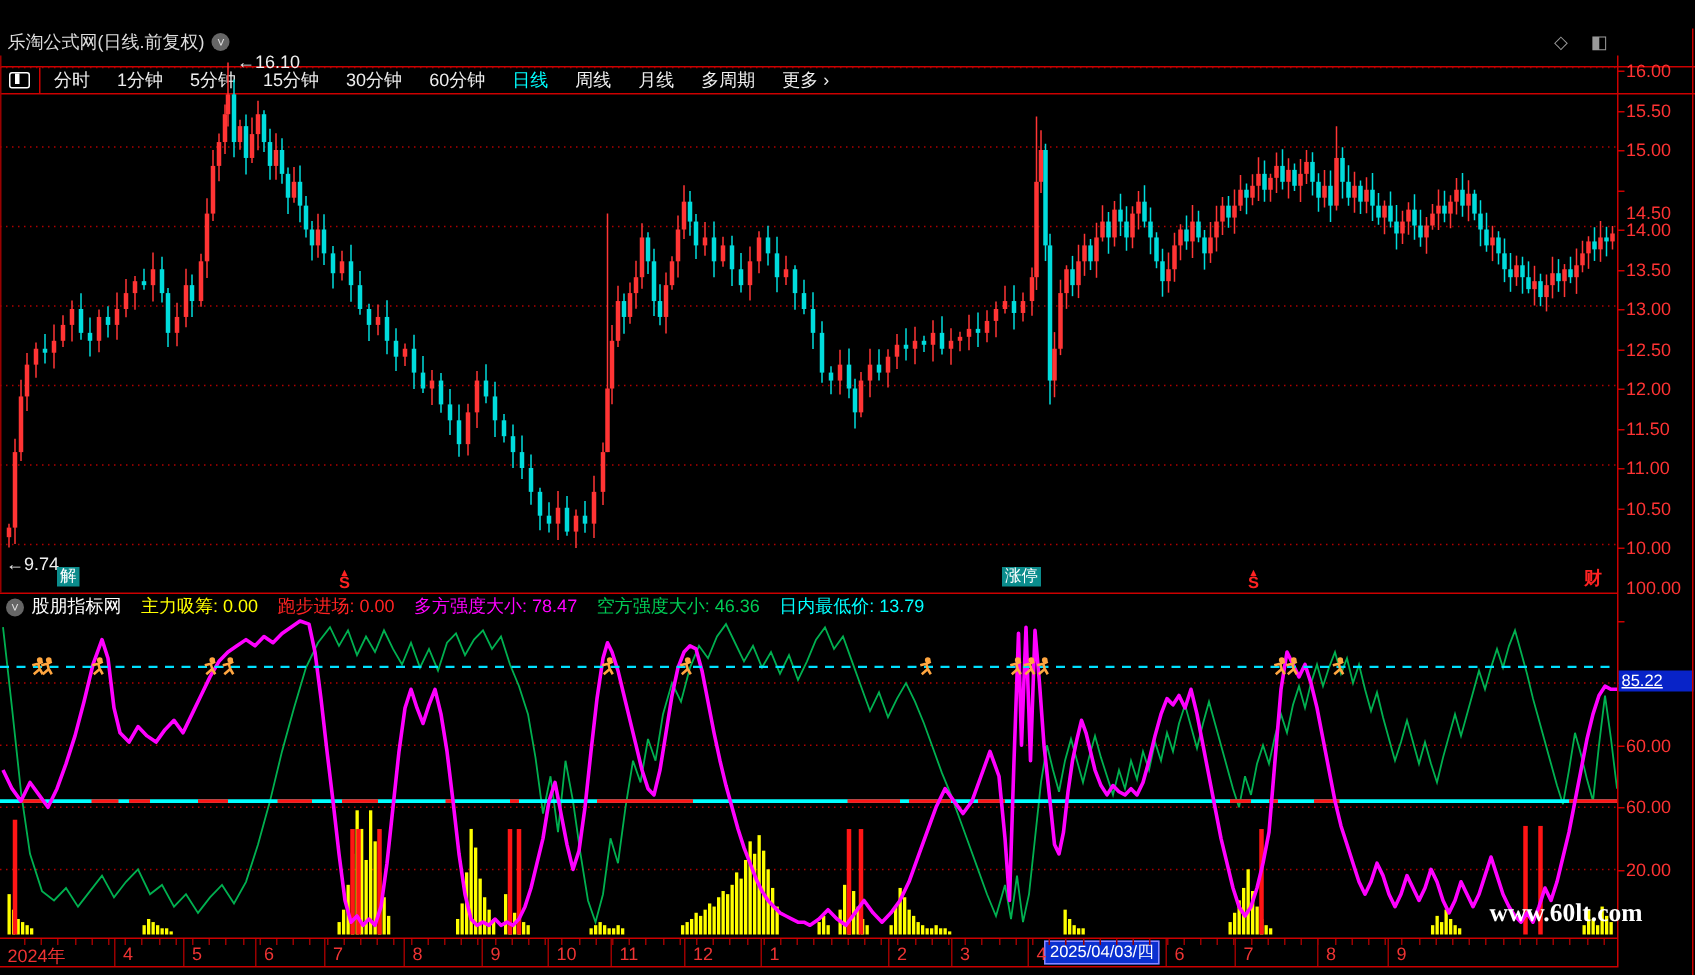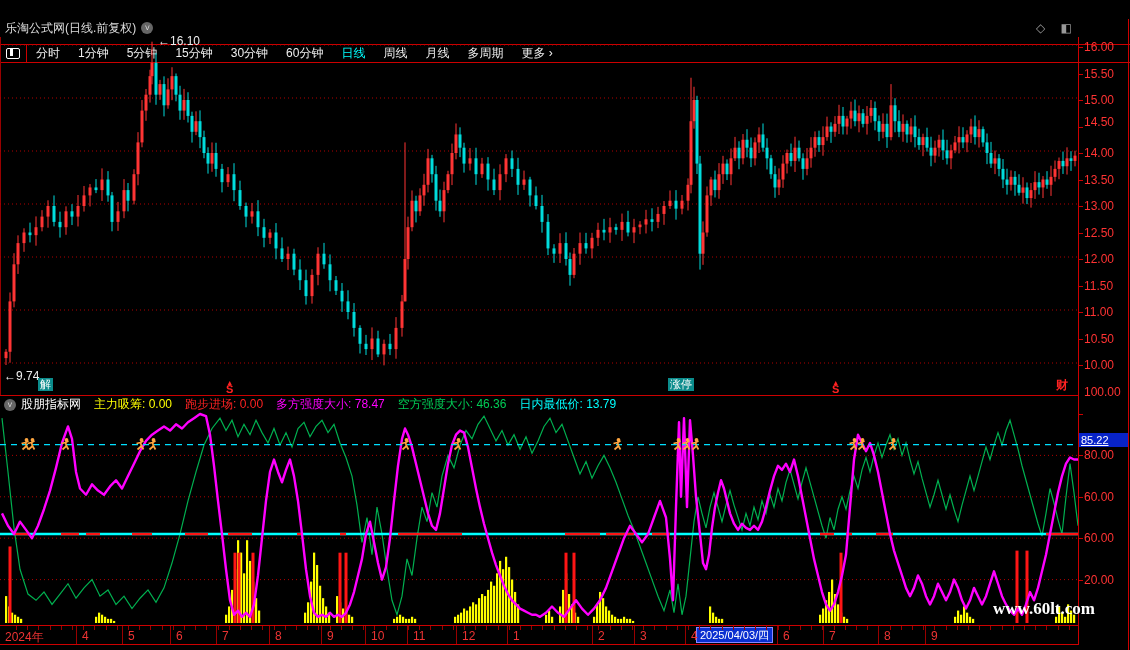--- a/index.html
+++ b/index.html
@@ -556,21 +556,21 @@
     </svg>
   <div id="max-label">←16.10</div>
   <div id="min-label">←9.74</div>
   <div id="main-yaxis">
       <div class="ylab" style="top:40px">16.00</div>
       <div class="ytick" style="top:47px"></div>
       <div class="ylab" style="top:66.5px">15.50</div>
       <div class="ytick" style="top:73.5px"></div>
       <div class="ylab" style="top:93px">15.00</div>
       <div class="ytick" style="top:100px"></div>
-      <div class="ylab" style="top:115px">14.50</div>
+      <div class="ylab" style="top:135px">14.50</div>
       <div class="ytick" style="top:126.5px"></div>
       <div class="ylab" style="top:146px">14.00</div>
       <div class="ytick" style="top:153px"></div>
       <div class="ylab" style="top:172.5px">13.50</div>
       <div class="ytick" style="top:179.5px"></div>
       <div class="ylab" style="top:199px">13.00</div>
       <div class="ytick" style="top:206px"></div>
       <div class="ylab" style="top:225.5px">12.50</div>
       <div class="ytick" style="top:232.5px"></div>
       <div class="ylab" style="top:252px">12.00</div>
@@ -853,21 +853,21 @@
       <div class="ytick" style="top:414px"></div>
       <div class="ylab" style="top:448.4px">80.00</div>
       <div class="ytick" style="top:455.4px"></div>
       <div class="ylab" style="top:489.8px">60.00</div>
       <div class="ytick" style="top:496.8px"></div>
       <div class="ylab" style="top:531.2px">60.00</div>
       <div class="ytick" style="top:538.2px"></div>
       <div class="ylab" style="top:572.6px">20.00</div>
       <div class="ytick" style="top:579.6px"></div>
     </div>
-  <div id="val-tag" style="top: 433px; text-decoration: underline;">85.22</div>
+  <div id="val-tag" style="top: 447px; text-decoration: underline;">85.22</div>
 
   <div id="axis-vline"></div>
   <div id="right-border"></div>
 
   <div id="timeline">
     <span class="mon-label" style="left:5px;">2024年</span>
     <div id="cursor-tag" style="left: 696px;">2025/04/03/四</div>
   <div class="min-tick" style="left:16px"></div>
       <div class="min-tick" style="left:27px"></div>
       <div class="min-tick" style="left:38px"></div>

